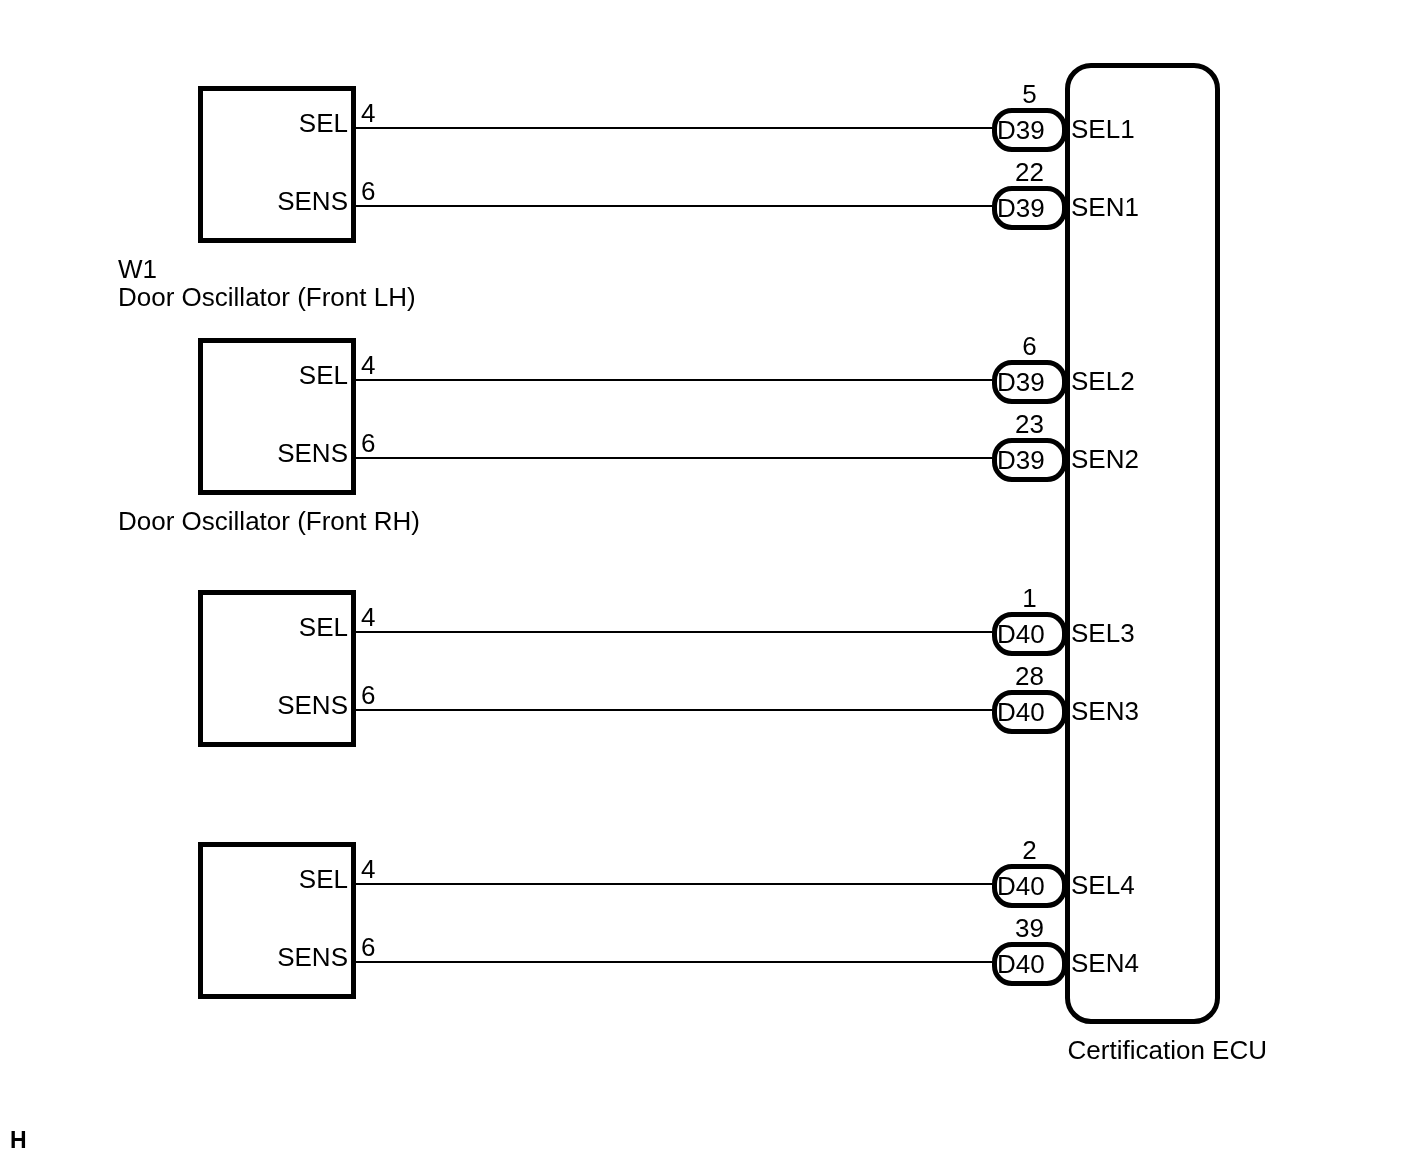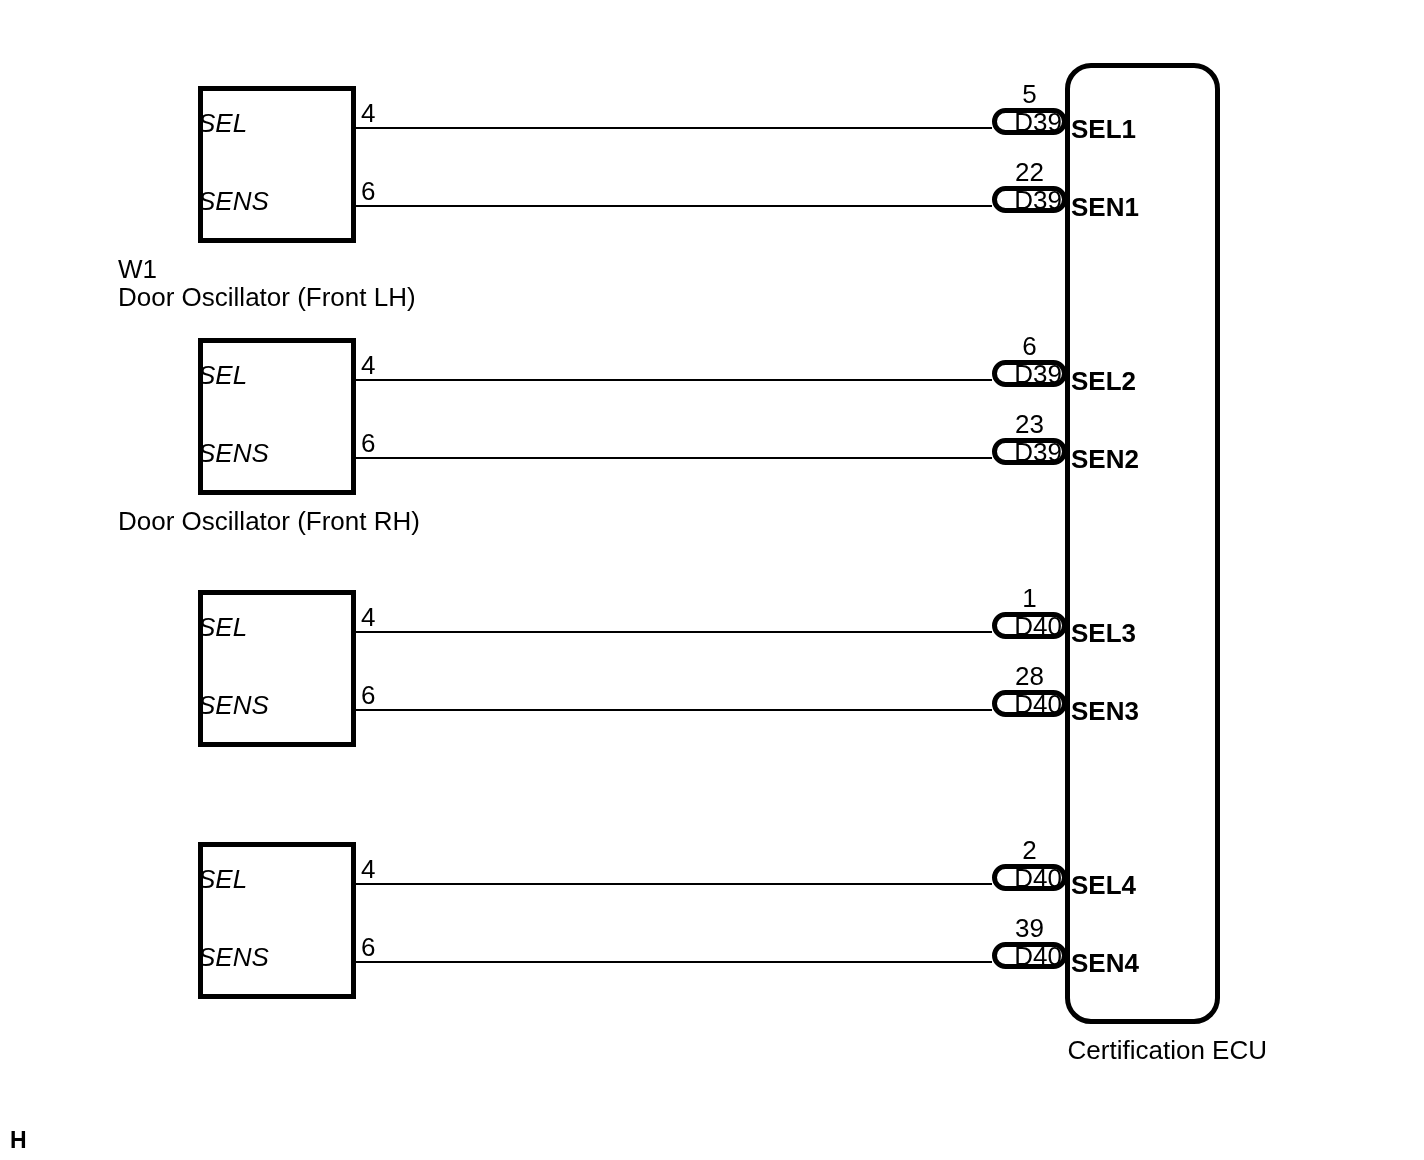--- a/index.html
+++ b/index.html
@@ -50,69 +50,68 @@
     top: var(--y);
     width: 1424px;
     height: 0;
   }
   .side-label {
     position: absolute;
     left: 198px;
     width: 150px;
     top: -18px;
     line-height: 26px;
-    white-space: nowrap;
-    font-style: italic;
+    text-align: right;
+    white-space: nowrap;
   }
   .side-pin {
     position: absolute;
     left: 361px;
     top: -28px;
     line-height: 26px;
   }
   .wire {
     position: absolute;
     left: 356px;
     top: -1px;
     width: 636px;
     height: 2px;
     background: #000;
   }
   .pill {
     position: absolute;
     left: 992px;
     top: -20px;
     width: 75px;
-    height: 27px;
+    height: 44px;
     border: 5px solid #000;
     border-radius: 20px;
     box-sizing: border-box;
     background: #fff;
     display: flex;
     align-items: center;
-    justify-content: flex-end;
+    justify-content: flex-start;
   }
   .pill-text {
     line-height: 26px;
   }
   .ecu-pin {
     position: absolute;
     left: 992px;
     width: 75px;
     top: -47px;
     line-height: 26px;
     text-align: center;
   }
   .signal {
     position: absolute;
     left: 1071px;
     top: -12px;
     line-height: 26px;
     white-space: nowrap;
-    font-weight: bold;
   }
   
   .ecu-box {
     position: absolute;
     left: 1065px;
     top: 63px;
     width: 155px;
     height: 961px;
     border: 5px solid #000;
     border-radius: 26px;

